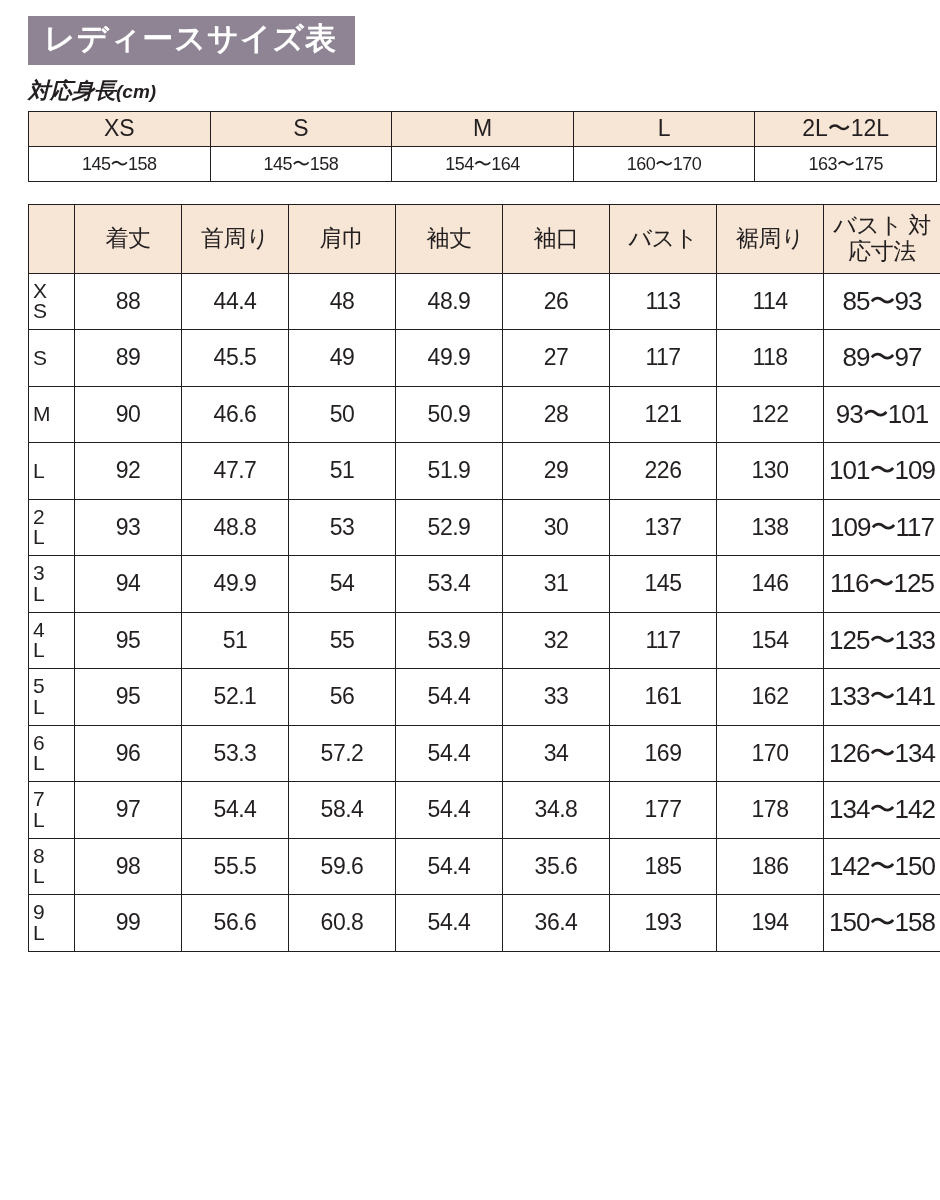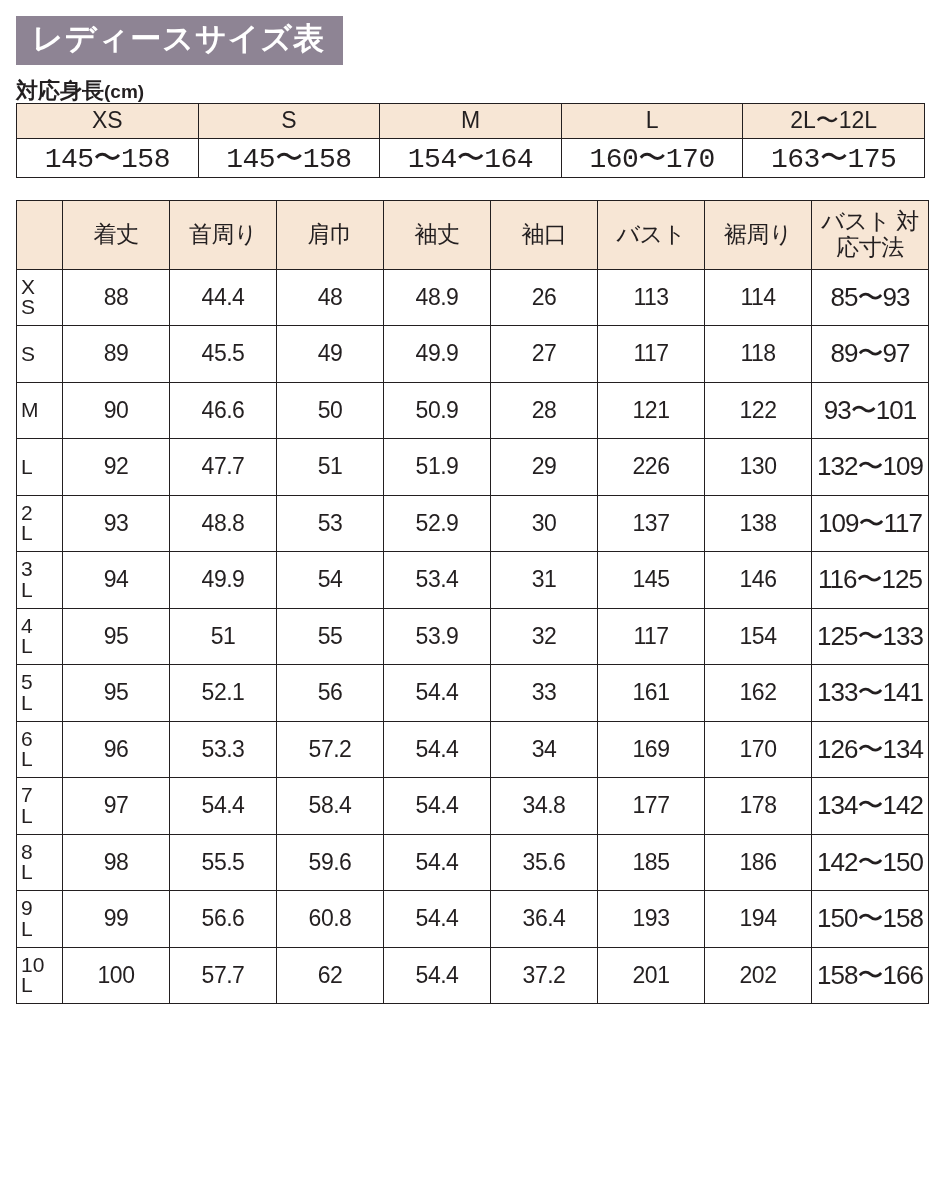--- a/index.html
+++ b/index.html
@@ -12,40 +12,42 @@
     height: 1200px;
     font-family: "Liberation Sans", sans-serif;
     color: #231f20;
     -webkit-font-smoothing: antialiased;
   }
   .page {
     position: relative;
     width: 940px;
     height: 1200px;
     box-sizing: border-box;
-    padding: 16px 14px 0 16px;
+    padding: 16px 14px 0 28px;
   }
   
   .title-banner {
     display: inline-block;
     background: #8e8494;
     color: #ffffff;
     font-size: 31px;
     font-weight: bold;
     letter-spacing: 1px;
     padding: 7px 18px 9px 16px;
     line-height: 1.05;
   }
   
   .sub-heading {
     margin-top: 14px;
+    margin-bottom: 8px;
     font-size: 22px;
     font-weight: bold;
     letter-spacing: 0px;
     line-height: 1.1;
+    font-style: italic;
   }
   .sub-heading .unit {
     font-size: 19px;
   }
   
   table {
     border-collapse: collapse;
     table-layout: fixed;
   }
   td, th {
@@ -61,23 +63,22 @@
     margin-bottom: 22px;
   }
   .height-table th {
     background: #f7e6d5;
     height: 34px;
     font-size: 23px;
     font-weight: normal;
   }
   .height-table td {
     height: 34px;
-    font-size: 28px;
+    font-size: 18px;
     letter-spacing: -0.5px;
-    font-family: Liberation Mono, monospace;
   }
   
   .size-table {
     width: 908px;
     margin-top: 12px;
   }
   .size-table thead th {
     background: #f7e6d5;
     height: 68px;
     font-size: 23px;
@@ -227,21 +228,21 @@
           <td class="rowlabel">
             <span class="stack">L</span>
           </td>
           <td>92</td>
           <td>47.7</td>
           <td>51</td>
           <td>51.9</td>
           <td>29</td>
           <td>226</td>
           <td>130</td>
-          <td class="bustfit">132〜109</td>
+          <td class="bustfit">101〜109</td>
         </tr>
         <tr>
           <td class="rowlabel">
             <span class="stack">2</span>
             <span class="stack">L</span>
           </td>
           <td>93</td>
           <td>48.8</td>
           <td>53</td>
           <td>52.9</td>
@@ -341,30 +342,16 @@
           </td>
           <td>99</td>
           <td>56.6</td>
           <td>60.8</td>
           <td>54.4</td>
           <td>36.4</td>
           <td>193</td>
           <td>194</td>
           <td class="bustfit">150〜158</td>
         </tr>
-        <tr>
-          <td class="rowlabel">
-            <span class="stack">10</span>
-            <span class="stack">L</span>
-          </td>
-          <td>100</td>
-          <td>57.7</td>
-          <td>62</td>
-          <td>54.4</td>
-          <td>37.2</td>
-          <td>201</td>
-          <td>202</td>
-          <td class="bustfit">158〜166</td>
-        </tr>
       </tbody>
   </table>
 
 </div>
 
 </body></html>

